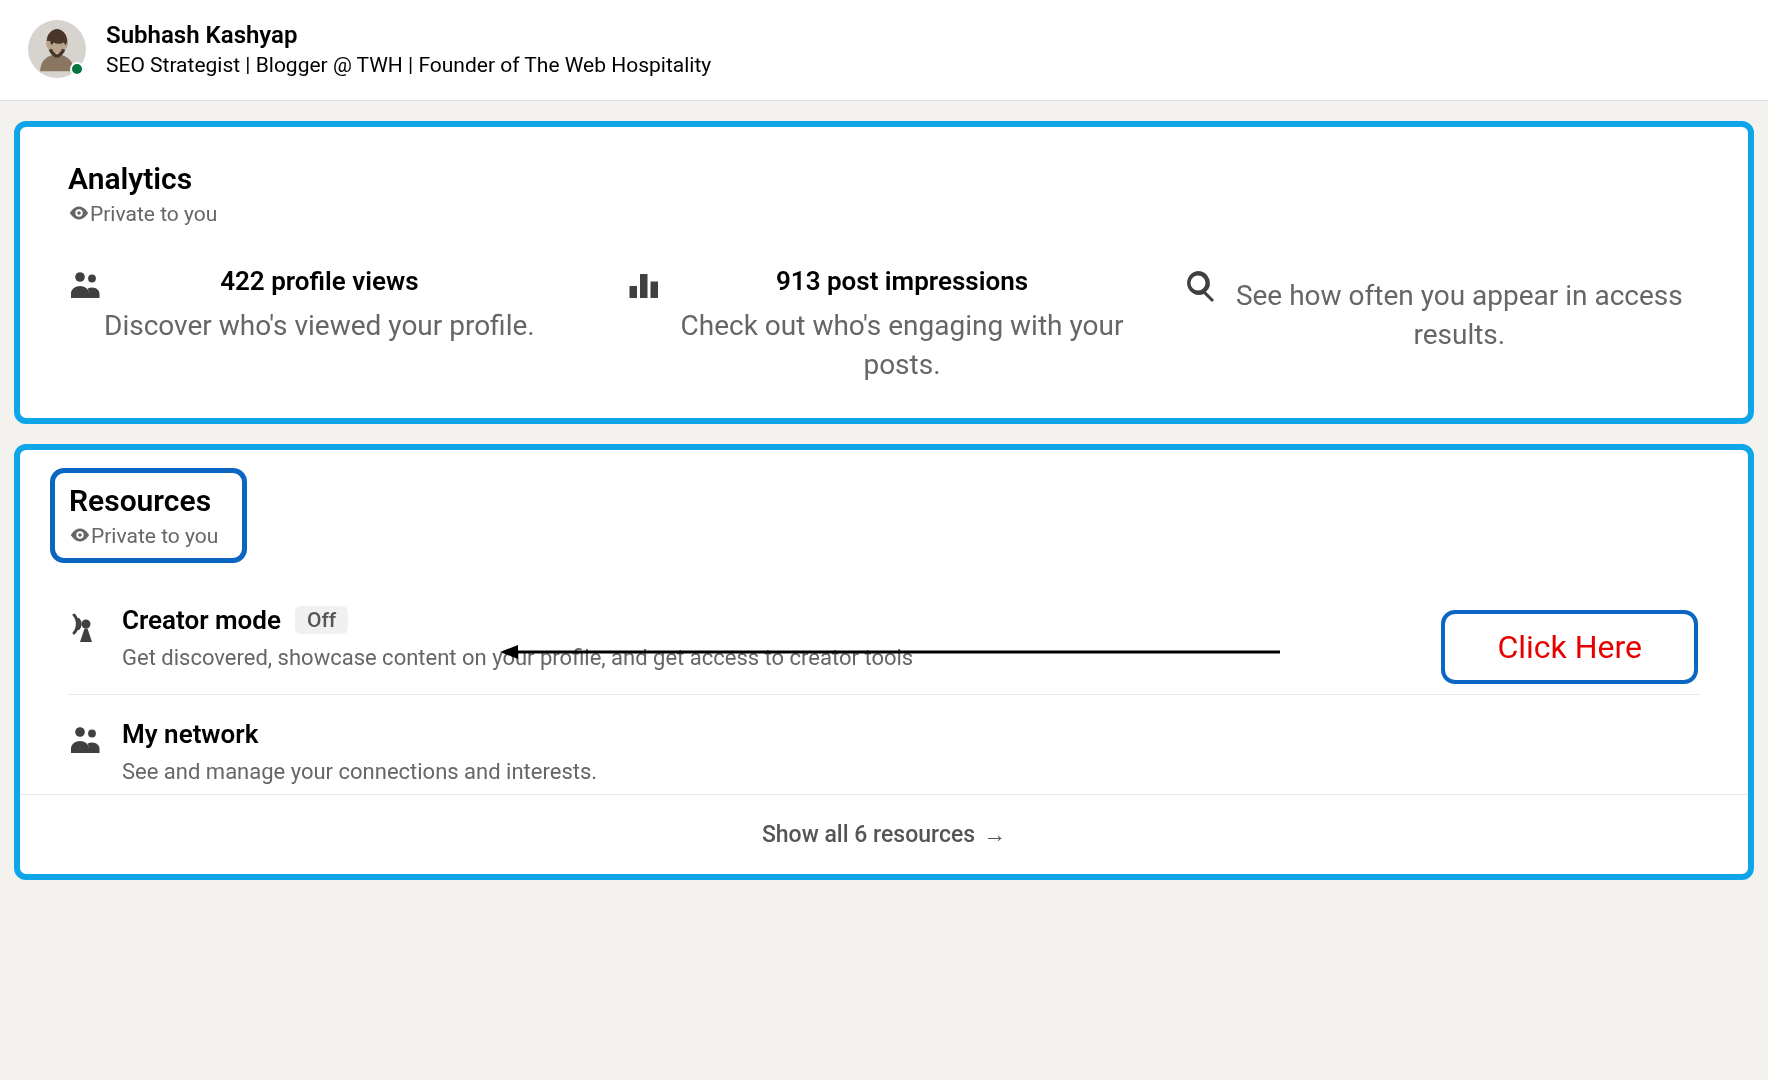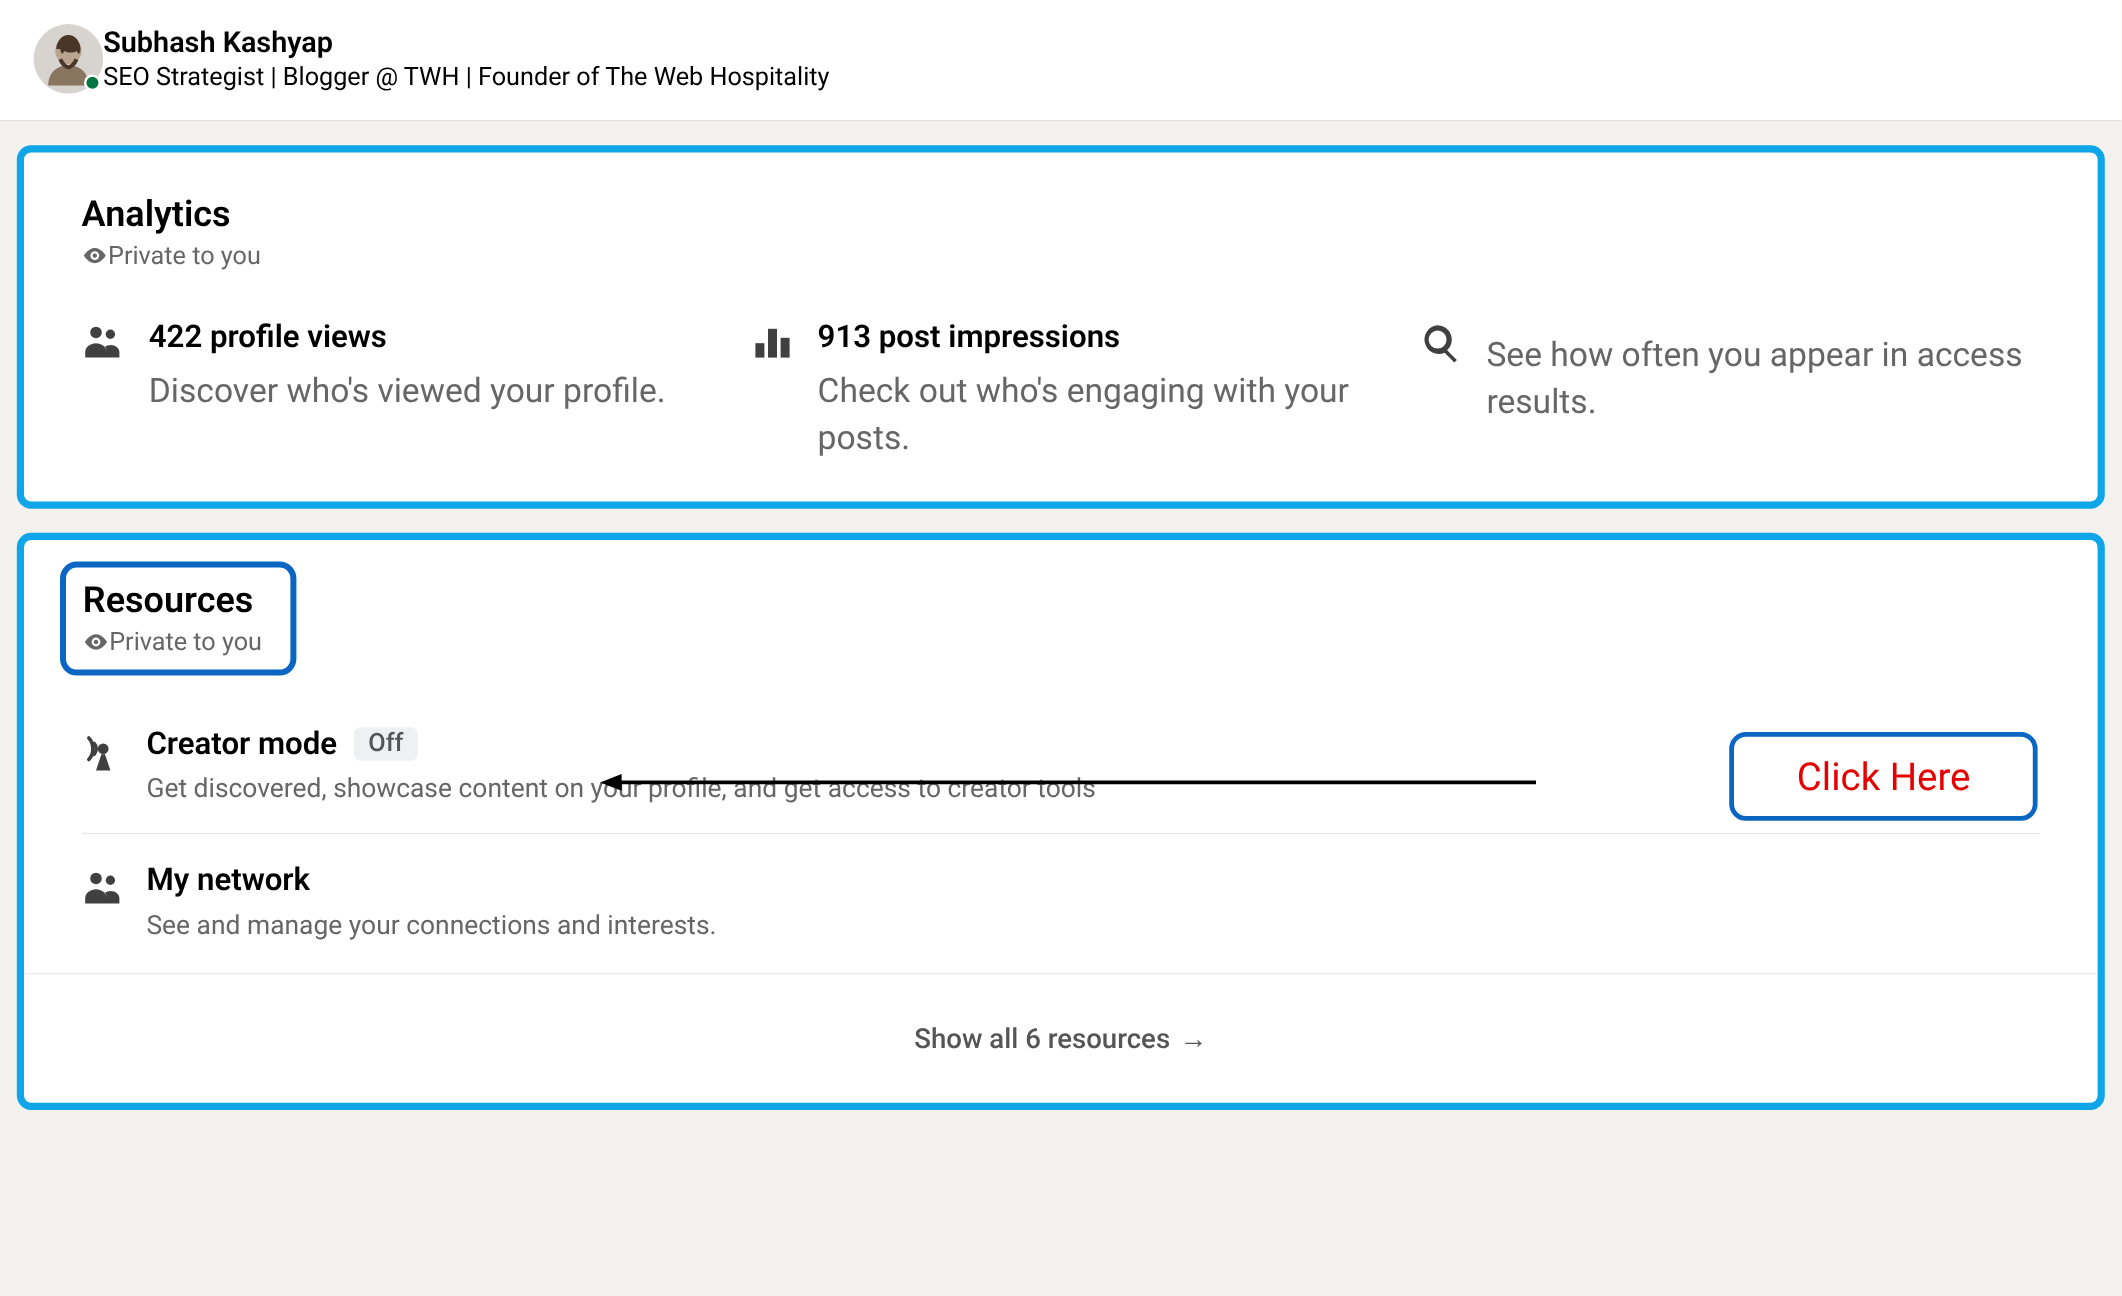--- a/index.html
+++ b/index.html
@@ -8,20 +8,21 @@
     background: #f3f2ef;
     color: #000;
     width: 1768px;
   }
   .header-bar {
     background: #fff;
     border-bottom: 1px solid #e0e0e0;
     padding: 20px 28px 22px 28px;
     display: flex;
     align-items: center;
+    gap: 20px;
   }
   .avatar-wrap {
     position: relative;
     width: 58px;
     height: 58px;
     flex-shrink: 0;
   }
   .avatar {
     width: 58px;
     height: 58px;
@@ -75,22 +76,22 @@
     font-size: 21px;
   }
   .eye-icon { width: 22px; height: 22px; fill: #666; }
   .analytics-grid {
     display: flex;
     gap: 40px;
     margin-top: 40px;
   }
   .stat {
     display: flex;
-    gap: 20px;
     flex: 1;
+    text-align: center;
   }
   .stat-icon {
     width: 36px;
     height: 36px;
     fill: #404040;
     flex-shrink: 0;
     margin-top: 2px;
   }
   .stat-title {
     font-size: 26px;
@@ -159,22 +160,22 @@
   }
   .arrow-svg {
     position: absolute;
     top: 192px;
     left: 480px;
     width: 780px;
     height: 20px;
   }
   .show-all {
     border-top: 1px solid #e8e8e8;
-    margin: 17px -48px -34px -48px;
-    padding: 40px 0;
+    margin: 0 -48px -34px -48px;
+    padding: 26px 0;
     text-align: center;
     font-size: 23px;
     color: #555;
     font-weight: 500;
     display:flex;
     align-items:center;
     justify-content:center;
     gap:8px;
   }
   .resources-list{ margin-top: 18px; }

